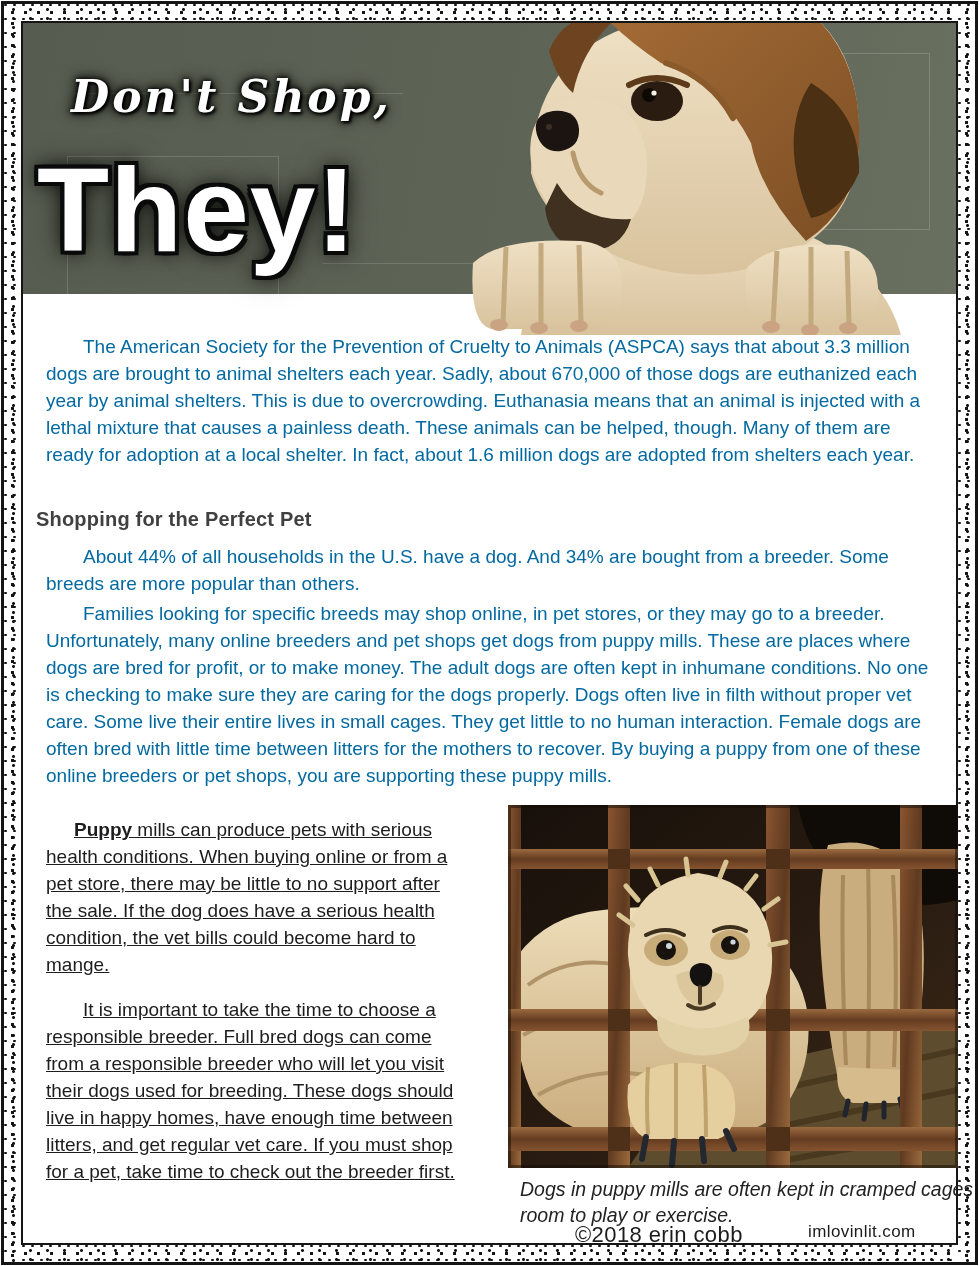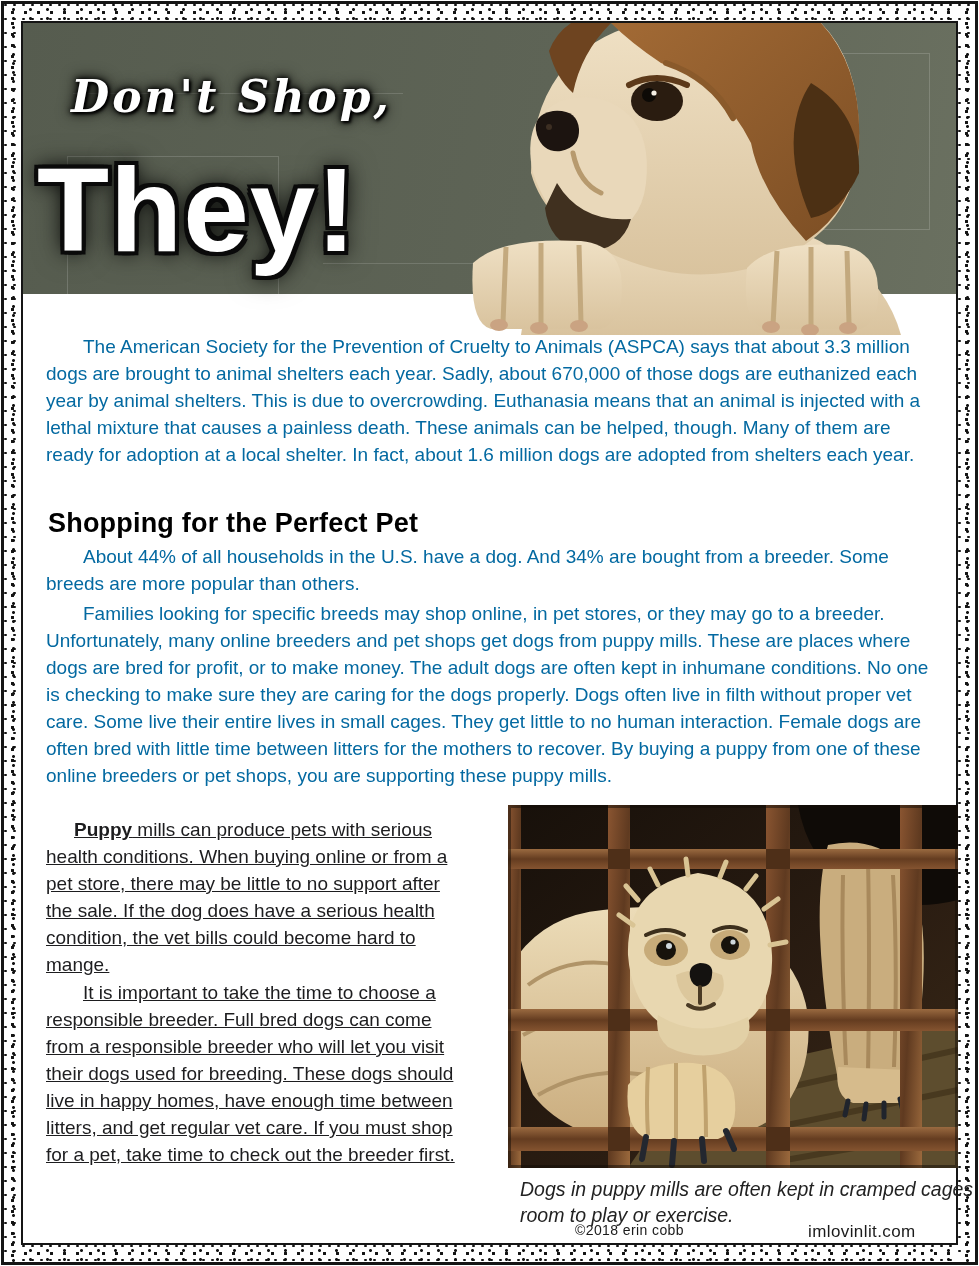--- a/index.html
+++ b/index.html
@@ -52,38 +52,38 @@
   }
   .hero-puppy{position:absolute;top:0;right:25px;width:470px;height:312px;}
 
   
   .para{
     position:absolute;left:46px;right:44px;
     font-size:19px;line-height:27px;color:#0369a1;text-align:left;
   }
   .indent{text-indent:37px;}
   .section-heading{
-    position:absolute;left:48px;top:508px;
-    font-size:27px;font-weight:bold;color:#000000;letter-spacing:.2px;
+    position:absolute;left:36px;top:508px;
+    font-size:20px;font-weight:bold;color:#404040;letter-spacing:.2px;
   }
   .leftcol{position:absolute;left:46px;top:816px;width:424px;
     font-size:19px;line-height:27px;color:#1d1d1f;}
   .leftcol p{margin:0;text-decoration:underline;}
-  .leftcol .p-gap{margin-top:1px;}
+  .leftcol .p-gap{margin-top:18px;}
   .bold-lead{font-weight:bold;}
 
   
   .figure{position:absolute;left:508px;top:805px;width:540px;}
   .cage-photo{display:block;width:450px;height:363px;}
   .fig-caption{
     margin:8px 0 0 12px;font-style:italic;font-size:19.5px;line-height:26px;color:#222;
   }
 
   
-  .footer-copy{position:absolute;top:1222px;left:575px;font-size:14px;color:#1b1b1b;letter-spacing:.4px;}
+  .footer-copy{position:absolute;top:1222px;left:575px;font-size:22px;color:#1b1b1b;letter-spacing:.4px;}
   .footer-site{position:absolute;top:1222px;left:808px;font-size:17px;color:#1b1b1b;letter-spacing:.4px;}
 </style>
 </head>
 <body>
 
 <div class="page">
 
   <div class="dotstrip dot-top"></div>
   <div class="dotstrip dot-bottom"></div>
   <div class="dotstrip dot-left"></div>

